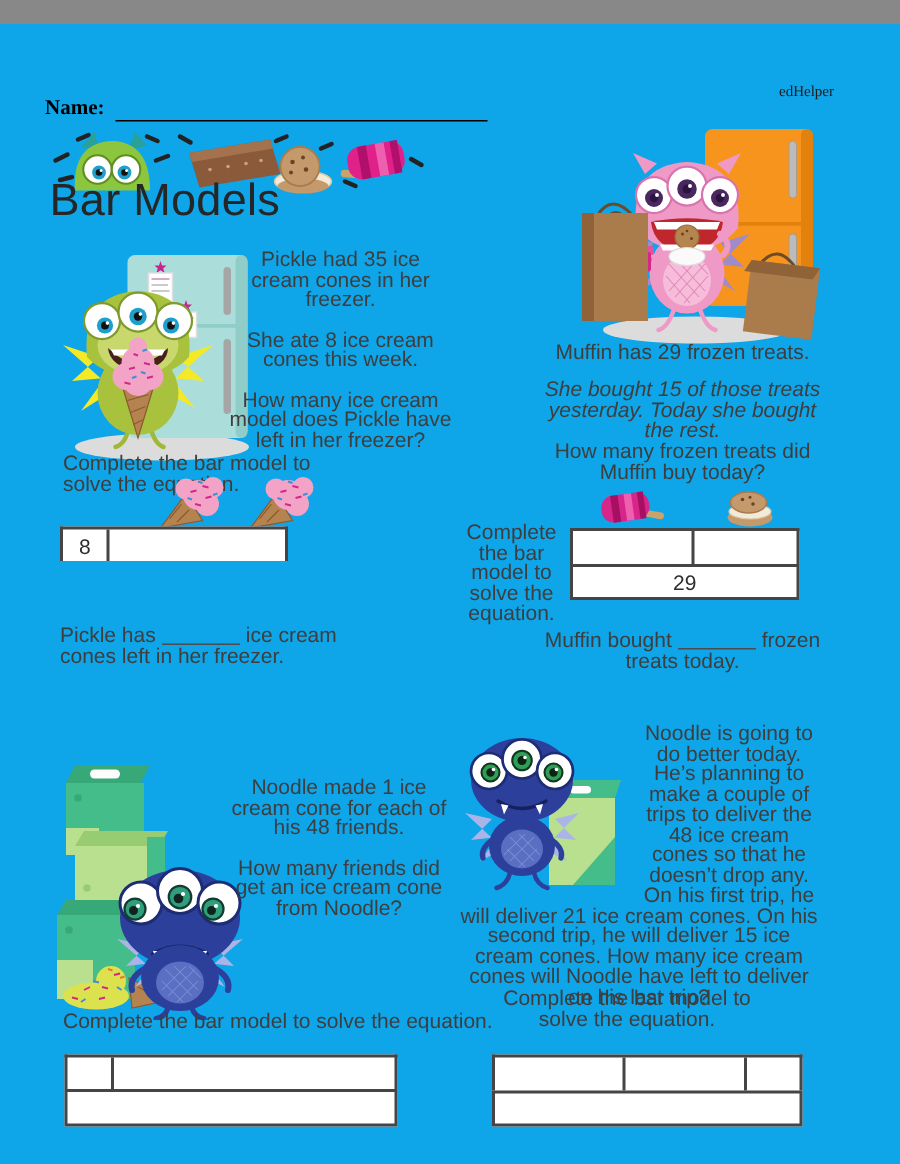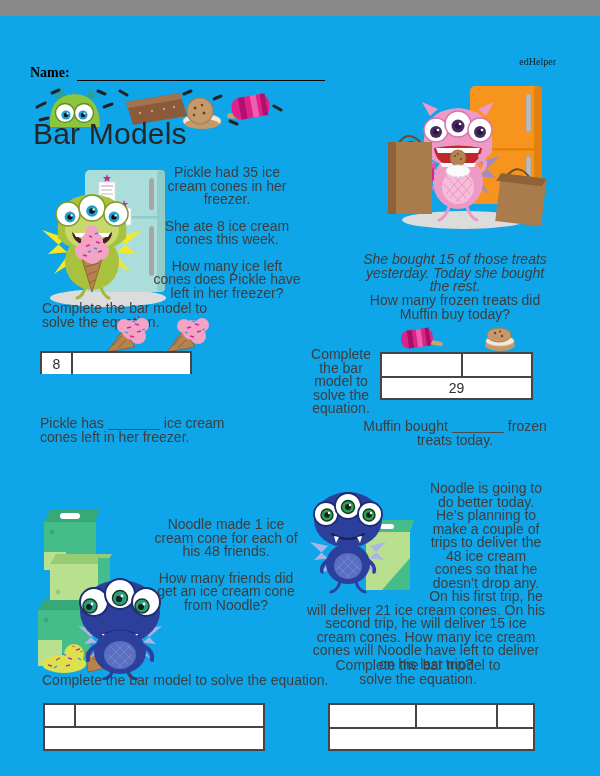--- a/index.html
+++ b/index.html
@@ -162,21 +162,21 @@
         <circle cx="64" cy="69" r="6" fill="#f2a3c6"></circle>
         <path d="M58,84 l4,-1 M68,80 l4,1 M61,74 l3,1 M70,90 l4,-1 M55,93 l4,1" stroke="#d6268a" stroke-width="1.4"></path>
         <path d="M66,86 l3,1 M60,90 l3,-1 M67,72 l3,-1" stroke="#3f8fd2" stroke-width="1.4"></path>
       </g>
     </g>
   </svg>
 
   <div class="abs t center" style="left:153px; top:150px; width:148px;">
     <p>Pickle had 35 ice cream cones in her freezer.</p>
     <p>She ate 8 ice cream cones this week.</p>
-    <p>How many ice left cones does Pickle have left in her freezer?</p>
+    <p>How many ice cream model does Pickle have left in her freezer?</p>
   </div>
 
   <div class="abs t" style="left:42px; top:286px; width:175px;">Complete the bar model to solve the equation.</div>
 
   <svg class="abs" style="left:105px; top:300px;" width="112" height="40" viewBox="0 0 112 40">
     <g id="coneA">
       <polygon points="2,36 19,13 30,31" fill="#b5834f" stroke="#8a5a2e" stroke-width="0.8"></polygon>
       <line x1="8" y1="30" x2="16" y2="20" stroke="#8a5a2e" stroke-width="0.8"></line>
       <line x1="13" y1="32" x2="21" y2="24" stroke="#8a5a2e" stroke-width="0.8"></line>
       <circle cx="27" cy="14" r="10" fill="#f2a3c6"></circle>
@@ -252,20 +252,21 @@
       <path d="M110,88 Q117,81 108,74" stroke="#ef9ac6" stroke-width="4" fill="none" stroke-linecap="round"></path>
     </g>
     <g>
       <path d="M26,62 q10,-16 24,0" stroke="#6e4a26" stroke-width="2" fill="none"></path>
       <path d="M30,66 q8,-13 18,0" stroke="#6e4a26" stroke-width="1.6" fill="none"></path>
       <rect x="16" y="60" width="44" height="72" fill="#ab7c4b"></rect>
       <rect x="16" y="60" width="8" height="72" fill="#8f6238"></rect>
     </g>
   </svg>
 
+  <div class="abs t center" style="left:330px; top:212px; width:250px;">Muffin has 29 frozen treats.</div>
   <div class="abs t center" style="left:355px; top:237px; width:200px;font-style:italic;">She bought 15 of those treats yesterday. Today she bought the rest.</div>
   <div class="abs t center" style="left:350px; top:278px; width:210px;">How many frozen treats did Muffin buy today?</div>
 
   <svg class="abs" style="left:399px; top:309px;" width="46" height="28" viewBox="0 0 46 28">
     <g transform="rotate(-8 20 14)">
       <rect x="28" y="16" width="16" height="4.5" rx="2" fill="#caa36b" transform="rotate(18 30 16)"></rect>
       <rect x="2" y="4" width="32" height="18" rx="8" fill="#d6268a"></rect>
       <rect x="9" y="4" width="5" height="18" fill="#a80f63"></rect>
       <rect x="18" y="4" width="5" height="18" fill="#ef5fb0"></rect>
       <rect x="27" y="4" width="4" height="18" fill="#a80f63"></rect>

